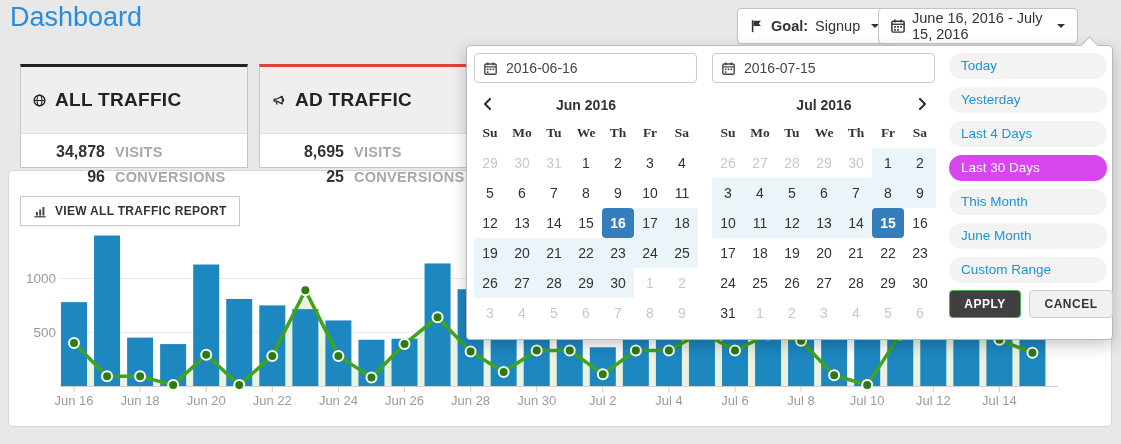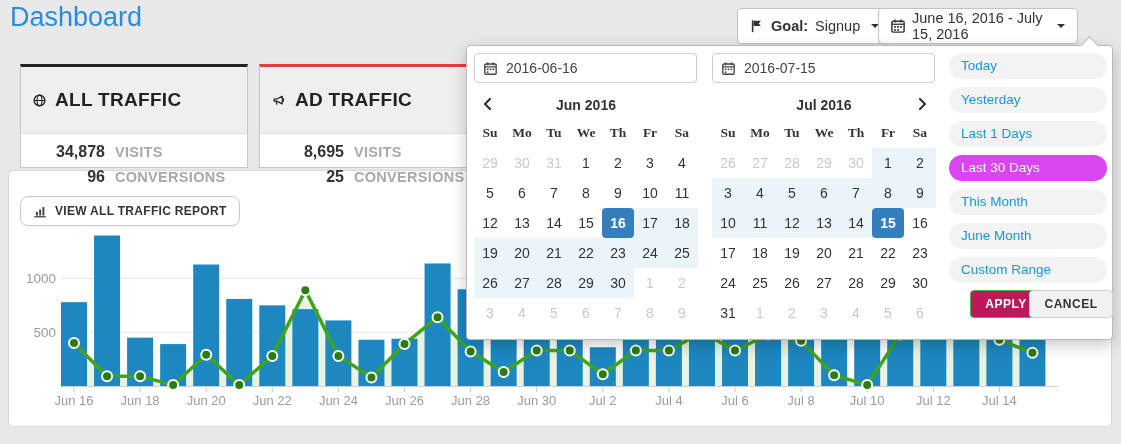--- a/index.html
+++ b/index.html
@@ -23,21 +23,21 @@
   .tcard{position:absolute;top:64px;width:228px;height:104px;background:#fff;border:1px solid #c6c6c6;border-top:3px solid #222;box-sizing:border-box;}
   #card-all{left:20px;} #card-ad{left:259px;}
   .tcard-head{display:flex;align-items:center;gap:9px;background:#efefef;border-bottom:1px solid #e0e0e0;padding:22px 12px;font-size:19px;font-weight:bold;color:#222;letter-spacing:.3px;}
   .tcard-body{padding:9px 12px 0 12px;}
   .trow{display:flex;align-items:baseline;margin-bottom:7px;}
   .tnum{width:72px;text-align:right;font-weight:bold;font-size:16px;color:#333;}
   .tlbl{margin-left:10px;font-size:14.5px;font-weight:bold;color:#a8a8a8;letter-spacing:.3px;}
 
   
   .view-btn{position:absolute;left:20px;top:196px;height:28px;display:flex;align-items:center;gap:8px;padding:0 12px;
-            background:#fff;border:1px solid #c9c9c9;border-radius:8px;font-size:12px;font-weight:bold;color:#333;
+            background:#fff;border:1px solid #c9c9c9;border-radius:0;font-size:12px;font-weight:bold;color:#333;
             letter-spacing:.3px;cursor:pointer;z-index:3;box-shadow:0 1px 1px rgba(0,0,0,.04);}
 
   
   #chart{position:absolute;left:0;top:0;z-index:2;pointer-events:none;}
 
   
   .dropdown{position:absolute;left:466px;top:45px;width:647px;height:295px;background:#fff;border:1px solid #b9b9b9;
             border-radius:4px;box-shadow:0 5px 16px rgba(0,0,0,.22);z-index:10;box-sizing:border-box;}
   .notch{position:absolute;top:-7px;right:16px;width:12px;height:12px;background:#fff;border-left:1px solid #b9b9b9;border-top:1px solid #b9b9b9;transform:rotate(45deg);}
   .dateinput{position:absolute;top:7px;height:30px;width:223px;border:1px solid #ccc;border-radius:4px;display:flex;align-items:center;gap:7px;padding:0 9px;box-sizing:border-box;}
@@ -55,21 +55,21 @@
   .day.off{color:#c8c8c8;}
   .day.in{background:#ebf4f8;}
   .day.sel{background:#357ebd;color:#fff;border-radius:4px;font-weight:bold;}
 
   .ranges{position:absolute;left:482px;top:7px;width:158px;}
   .range-pill{height:26px;line-height:26px;margin-bottom:8px;background:#f3f3f3;border-radius:13px;padding:0 12px;
               font-size:13.5px;color:#1a96d5;cursor:pointer;}
   .range-pill.active{background:#d946ef;color:#fff;font-weight:normal;}
   .drp-btn{position:absolute;top:244px;height:28px;border-radius:4px;font-size:12px;font-weight:bold;letter-spacing:.5px;
            cursor:pointer;box-sizing:border-box;display:flex;align-items:center;justify-content:center;font-family:inherit;}
-  #apply-btn{left:482px;width:72px;background:#be185d;border:1px solid #4cae4c;color:#fff;margin-left:21px;}
+  #apply-btn{left:482px;width:72px;background:#404040;border:1px solid #4cae4c;color:#fff;}
   #cancel-btn{left:562px;width:84px;background:#f1f1f1;border:1px solid #cfcfcf;color:#333;}
 </style>
 </head>
 <body>
 
 <div id="app">
 
   <h1 class="page-title">Dashboard</h1>
 
   <div class="hdr-btn" id="goal-btn">
@@ -416,21 +416,21 @@
           <div class="day off">3</div>
           <div class="day off">4</div>
           <div class="day off">5</div>
           <div class="day off">6</div>
         </div>
     </div>
 
     <div class="ranges">
         <div class="range-pill">Today</div>
         <div class="range-pill">Yesterday</div>
-        <div class="range-pill">Last 1 Days</div>
+        <div class="range-pill">Last 4 Days</div>
         <div class="range-pill active">Last 30 Days</div>
         <div class="range-pill">This Month</div>
         <div class="range-pill">June Month</div>
         <div class="range-pill">Custom Range</div>
       </div>
 
     <button class="drp-btn" id="apply-btn">APPLY</button>
     <button class="drp-btn" id="cancel-btn">CANCEL</button>
   </div>
 

